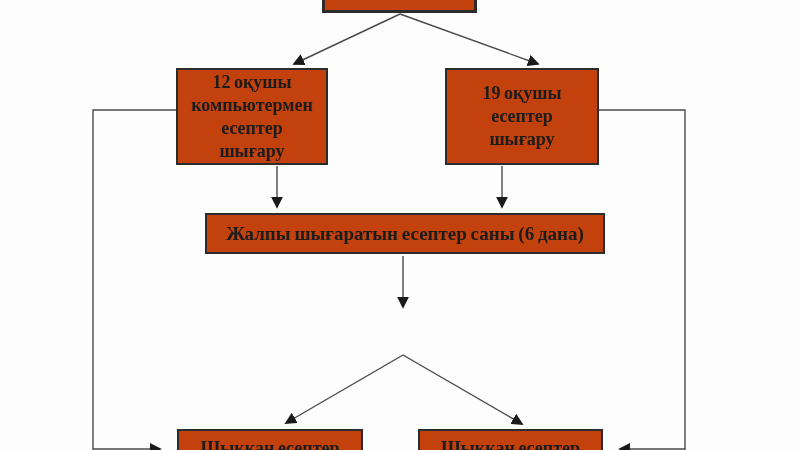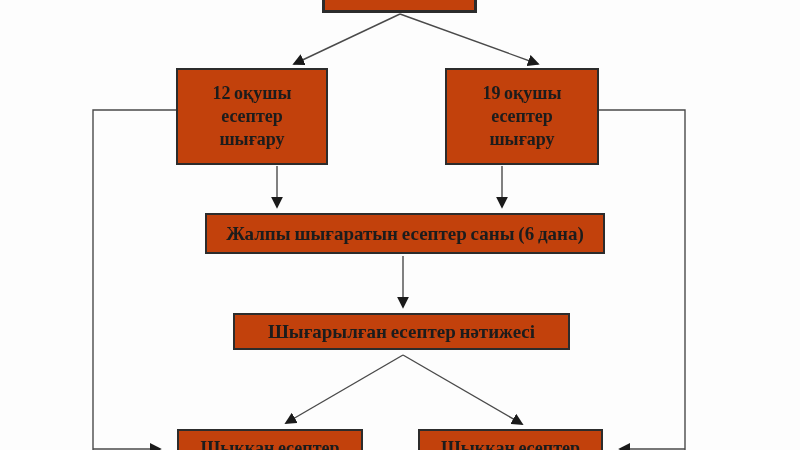--- a/index.html
+++ b/index.html
@@ -58,37 +58,35 @@
       <path d="M599,110 L685,110 L685,452"></path>
       <path d="M93,449 L160,449" marker-end="url(#arr)"></path>
       <path d="M685,449 L620,449" marker-end="url(#arr)"></path>
     </g>
   </svg>
 
   <div class="box box--top" style="left:322px;top:-42px;width:155px;height:55px;"></div>
 
   <div class="box" style="left:176px;top:68px;width:152px;height:97px;">
     <div class="bl">12 оқушы</div>
+    <div class="bl">компьютермен</div>
     <div class="bl">есептер</div>
     <div class="bl">шығару</div>
   </div>
 
   <div class="box" style="left:445px;top:68px;width:154px;height:97px;">
     <div class="bl">19 оқушы</div>
     <div class="bl">есептер</div>
     <div class="bl">шығару</div>
   </div>
 
   <div class="box" style="left:205px;top:213px;width:400px;height:41px;">
     <div class="single">Жалпы шығаратын есептер саны (6 дана)</div>
   </div>
 
-  <div class="box" style="left:233px;top:313px;width:337px;height:37px;">
-    <div class="single">Шығарылған есептер нәтижесі</div>
-  </div>
 
   <div class="box box--cut" style="left:177px;top:429px;width:186px;height:46px;">
     <div>Шыққан есептер</div>
   </div>
 
   <div class="box box--cut" style="left:418px;top:429px;width:185px;height:46px;">
     <div>Шыққан есептер</div>
   </div>
 
 </div>

